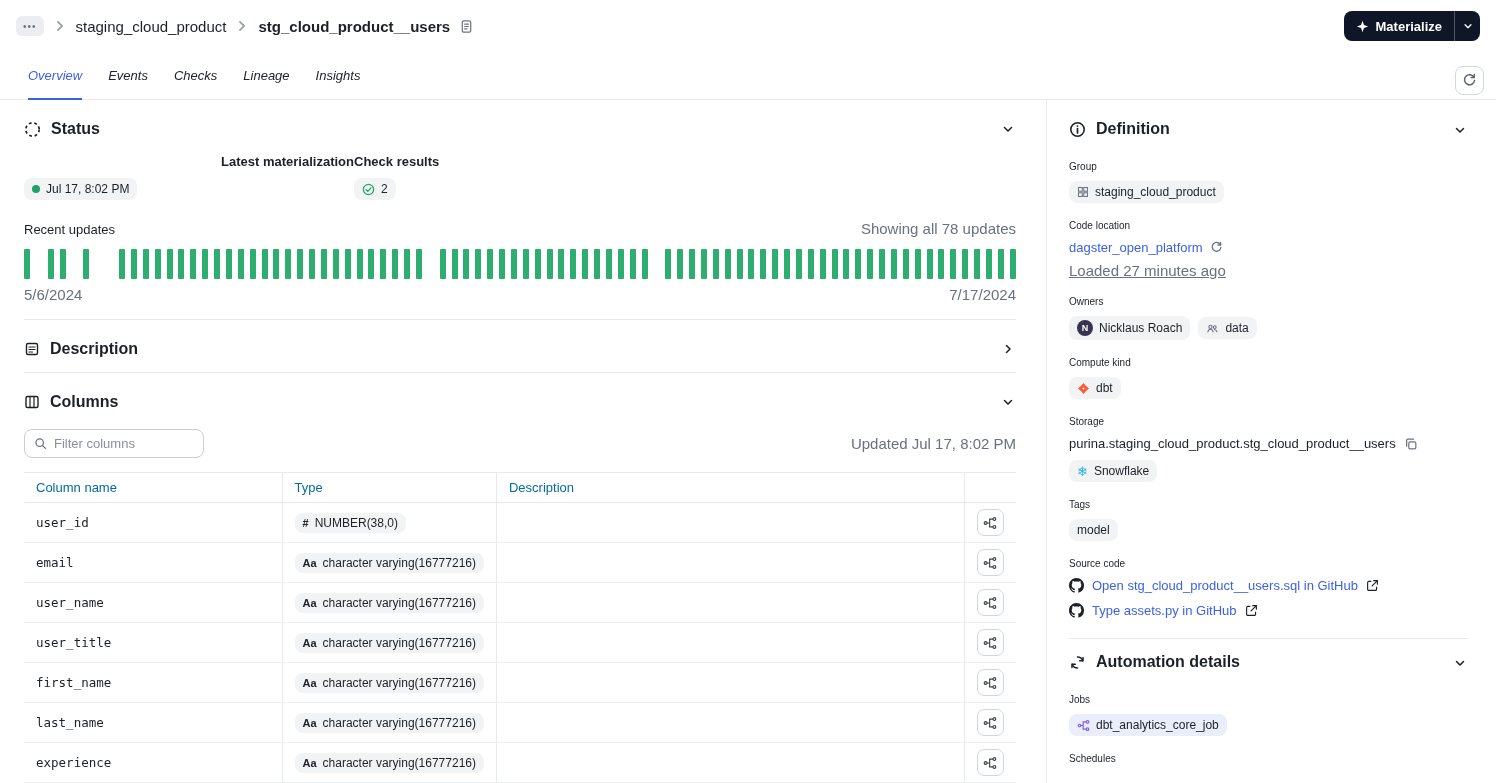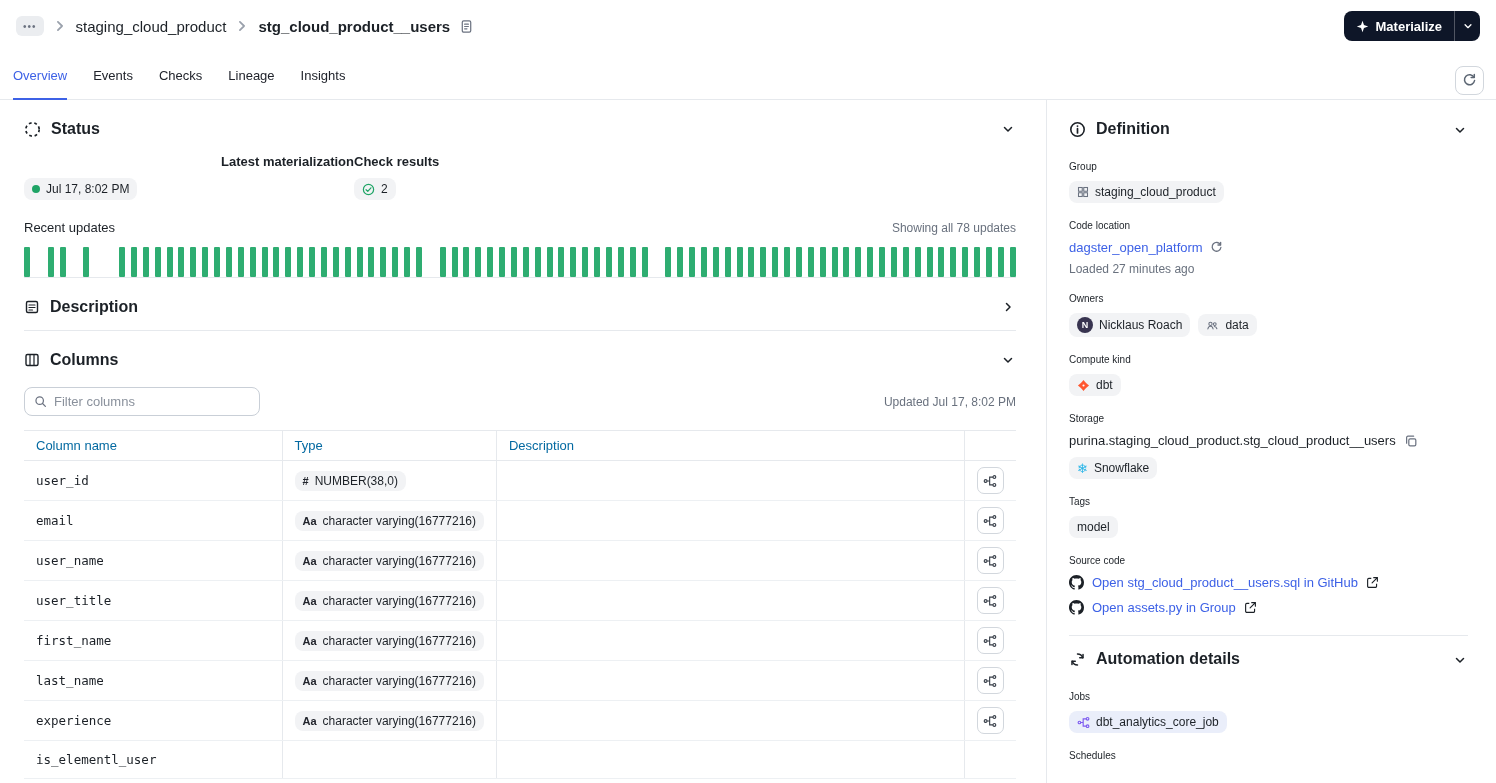--- a/index.html
+++ b/index.html
@@ -15,21 +15,21 @@
   .crumb-asset { font-weight:700; }
   .icon { display:inline-flex; align-items:center; justify-content:center; }
   .mat-group { display:flex; }
   .mat-main { display:flex; align-items:center; gap:7px; background:#0E1628; color:#fff; border:none;
     height:30px; padding:0 12px; border-radius:8px 0 0 8px; font-size:13px; font-weight:600; cursor:pointer;
     font-family:"Liberation Sans",sans-serif; }
   .mat-caret { background:#0E1628; border:none; border-left:1px solid rgba(255,255,255,.28);
     width:26px; height:30px; border-radius:0 8px 8px 0; cursor:pointer; display:flex; align-items:center; justify-content:center; }
 
   
-  .tabs-row { position:relative; height:48px; border-bottom:1px solid #E6E9ED; padding:0 13px; }
+  .tabs-row { position:relative; height:48px; border-bottom:1px solid #E6E9ED; padding:0 28px;font-style:italic; }
   .tabs { display:flex; gap:26px; height:100%; }
   .tab { display:flex; align-items:center; font-size:13px; color:#21242C; cursor:pointer;
     border-bottom:2px solid transparent; margin-bottom:-1px; }
   .tab.active { color:#3D61E6; border-bottom-color:#3D61E6; font-weight:500; }
   .refresh-btn { position:absolute; right:12px; top:14px; width:29px; height:29px; background:#fff;
     border:1px solid #D2D7DD; border-radius:8px; cursor:pointer; display:flex; align-items:center; justify-content:center; }
 
   
   .content { display:flex; height:683px; }
   .left { flex:0 0 1047px; border-right:1px solid #E6E9ED; padding:0 30px 0 24px; overflow:hidden; }
@@ -43,29 +43,29 @@
 
   .stats { display:flex; margin-top:2px; }
   .stat-first { width:330px; }
   .stat-label { font-weight:700; font-size:13px; margin-bottom:9px;text-align:right; }
   .badge { display:inline-flex; align-items:center; gap:6px; background:#F2F3F5; border-radius:8px;
     padding:4px 8px; font-size:12px; color:#1C2127; white-space:nowrap; }
   .dot { width:8px; height:8px; border-radius:50%; background:#1FA466; display:inline-block; }
 
   .updates-head { display:flex; justify-content:space-between; align-items:flex-end; margin-top:20px; }
   .updates-head .lbl { font-weight:400; font-size:13px; }
-  .muted { color:#69717E; font-size:12px; }
+  .muted { color:#69717E; font-size:15px; }
   .bars { display:flex; justify-content:space-between; align-items:flex-end; height:30px; margin-top:12px; }
   .bar { width:6px; height:30px; background:#2EAD71; border-radius:1px; }
   .bar.gap { visibility:hidden; }
   .dates { display:flex; justify-content:space-between; margin-top:7px; padding-bottom:16px; }
 
   
   .filter-row { display:flex; justify-content:space-between; align-items:center; margin:4px 0 14px; }
-  .search-box { display:flex; align-items:center; gap:7px; width:236px; height:29px;
+  .search-box { display:flex; align-items:center; gap:7px; width:180px; height:29px;
     border:1px solid #C9CFD7; border-radius:8px; padding:0 9px; background:#fff; }
   .search-box input { border:none; outline:none; width:100%; font-size:13px; color:#1C2127;
     font-family:"Liberation Sans",sans-serif; }
   .search-box input::placeholder { color:#8A919C; }
 
   table { width:100%; border-collapse:collapse; font-size:13px; }
   th { text-align:left; font-weight:500; color:#0369a1; padding:7px 12px;
     border-top:1px solid #E6E9ED; border-bottom:1px solid #E6E9ED; }
   th:not(:last-child), td:not(:last-child) { border-right:1px solid #E6E9ED; }
   td { padding:6px 12px; border-bottom:1px solid #EDF0F3; height:38px; }
@@ -76,21 +76,21 @@
   .cell-action { text-align:center; }
   .action-btn { width:27px; height:27px; border:1px solid #D2D7DD; border-radius:7px; background:#fff;
     cursor:pointer; display:inline-flex; align-items:center; justify-content:center; vertical-align:middle; }
 
   
   .panel-head { display:flex; align-items:flex-end; gap:10px; padding:6px 0; }
   .panel-head h2 { font-size:16px; font-weight:700; }
   .field-label { font-weight:400; font-size:10px; margin:17px 0 9px; }
   a.link { color:#3D61E6; text-decoration:none; cursor:pointer; font-size:13px; }
   .loc-row { display:flex; align-items:center; gap:7px; }
-  .loaded { margin-top:7px; }
+  .loaded { margin-top:7px;text-decoration:underline; }
   .owners-row, .badge-row { display:flex; gap:8px; align-items:center; }
   .avatar { width:16px; height:16px; border-radius:50%; background:#383450; color:#fff; font-size:9px;
     font-weight:700; display:inline-flex; align-items:center; justify-content:center; }
   .storage-path { display:flex; align-items:center; gap:8px; font-size:13px; }
   .sf { color:#29B5E8; font-size:13px; line-height:1; }
   .src-row { display:flex; align-items:center; gap:8px; margin-bottom:10px; }
   .divider { border-top:1px solid #E6E9ED; margin:20px 0 8px; }
   .badge.lav { background:#EAEEFA; }
 </style>
 </head>
@@ -280,20 +280,24 @@
         <div class="bar"></div>
         <div class="bar"></div>
         <div class="bar"></div>
         <div class="bar"></div>
         <div class="bar"></div>
         <div class="bar"></div>
         <div class="bar"></div>
         <div class="bar"></div>
         <div class="bar"></div>
       </div>
+    <div class="dates">
+      <span class="muted">5/6/2024</span>
+      <span class="muted">7/17/2024</span>
+    </div>
 
     <div class="rule"></div>
 
     <div class="section-head">
       <span class="icon">
         <svg width="16" height="16" viewBox="0 0 16 16">
             <rect x="2.5" y="2.5" width="11" height="11" rx="1.5" fill="none" stroke="#1C2127" stroke-width="1.4"></rect>
             <path d="M5 6h6M5 8.5h6M5 11h3.5" stroke="#1C2127" stroke-width="1.2" stroke-linecap="round"></path>
           </svg>
       </span>
@@ -586,21 +590,21 @@
             <path d="M9.5 2H14v4.5M14 2 7.5 8.5" stroke-linecap="round"></path>
           </svg>
       </span>
     </div>
     <div class="src-row">
       <span class="icon">
         <svg width="15" height="15" viewBox="0 0 16 16">
             <path fill="#1C2127" d="M8 0C3.58 0 0 3.58 0 8c0 3.54 2.29 6.53 5.47 7.59.4.07.55-.17.55-.38 0-.19-.01-.82-.01-1.49-2.01.37-2.53-.49-2.69-.94-.09-.23-.48-.94-.82-1.13-.28-.15-.68-.52-.01-.53.63-.01 1.08.58 1.23.82.72 1.21 1.87.87 2.33.66.07-.52.28-.87.51-1.07-1.78-.2-3.64-.89-3.64-3.95 0-.87.31-1.59.82-2.15-.08-.2-.36-1.02.08-2.12 0 0 .67-.21 2.2.82.64-.18 1.32-.27 2-.27s1.36.09 2 .27c1.53-1.04 2.2-.82 2.2-.82.44 1.1.16 1.92.08 2.12.51.56.82 1.27.82 2.15 0 3.07-1.87 3.75-3.65 3.95.29.25.54.73.54 1.48 0 1.07-.01 1.93-.01 2.2 0 .21.15.46.55.38A8.01 8.01 0 0 0 16 8c0-4.42-3.58-8-8-8Z"></path>
           </svg>
       </span>
-      <a class="link">Open assets.py in Group</a>
+      <a class="link">Type assets.py in GitHub</a>
       <span class="icon">
         <svg width="13" height="13" viewBox="0 0 16 16" fill="none" stroke="#1C2127" stroke-width="1.4">
             <path d="M6.5 3H3.5A1.5 1.5 0 0 0 2 4.5v8A1.5 1.5 0 0 0 3.5 14h8a1.5 1.5 0 0 0 1.5-1.5V9.5"></path>
             <path d="M9.5 2H14v4.5M14 2 7.5 8.5" stroke-linecap="round"></path>
           </svg>
       </span>
     </div>
 
     <div class="divider"></div>
 

